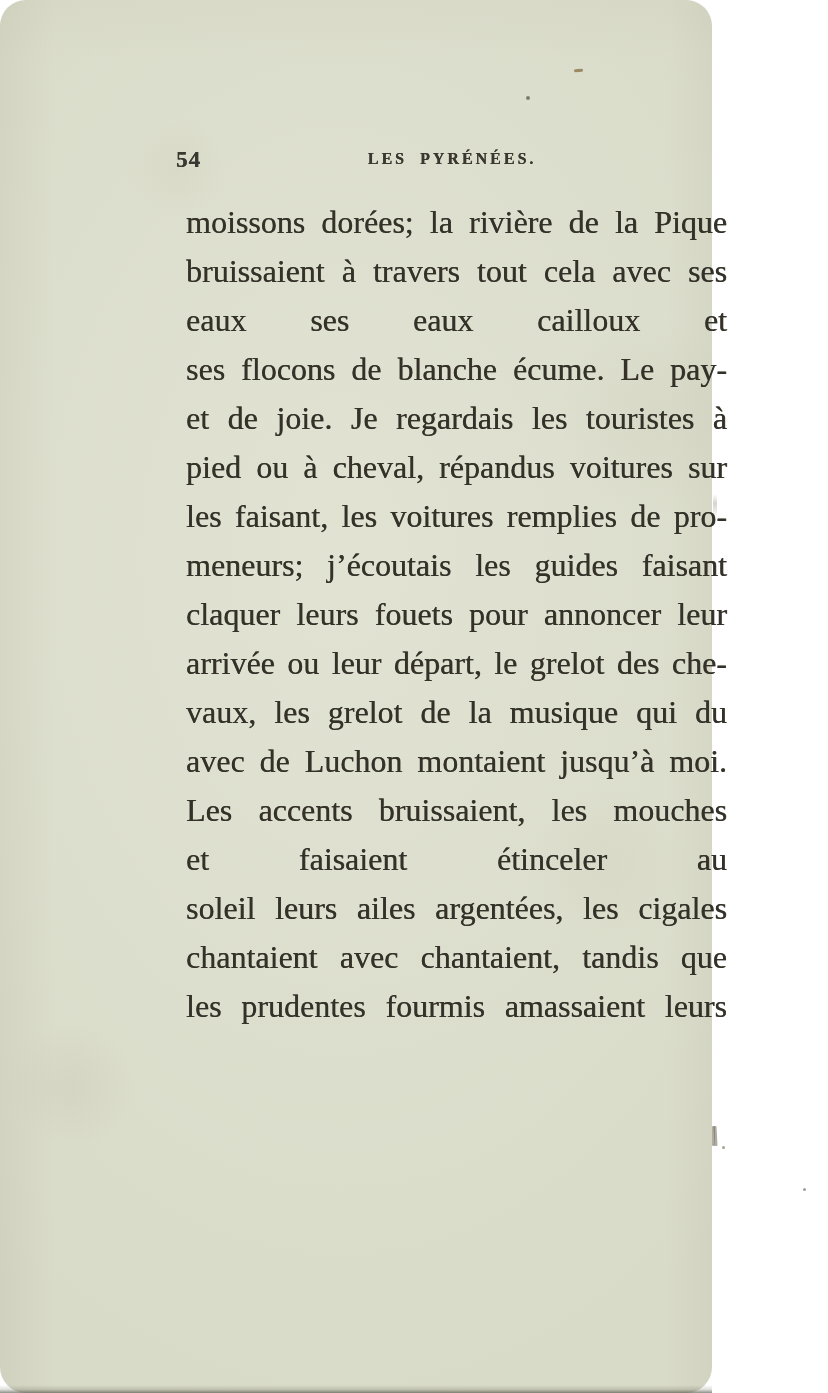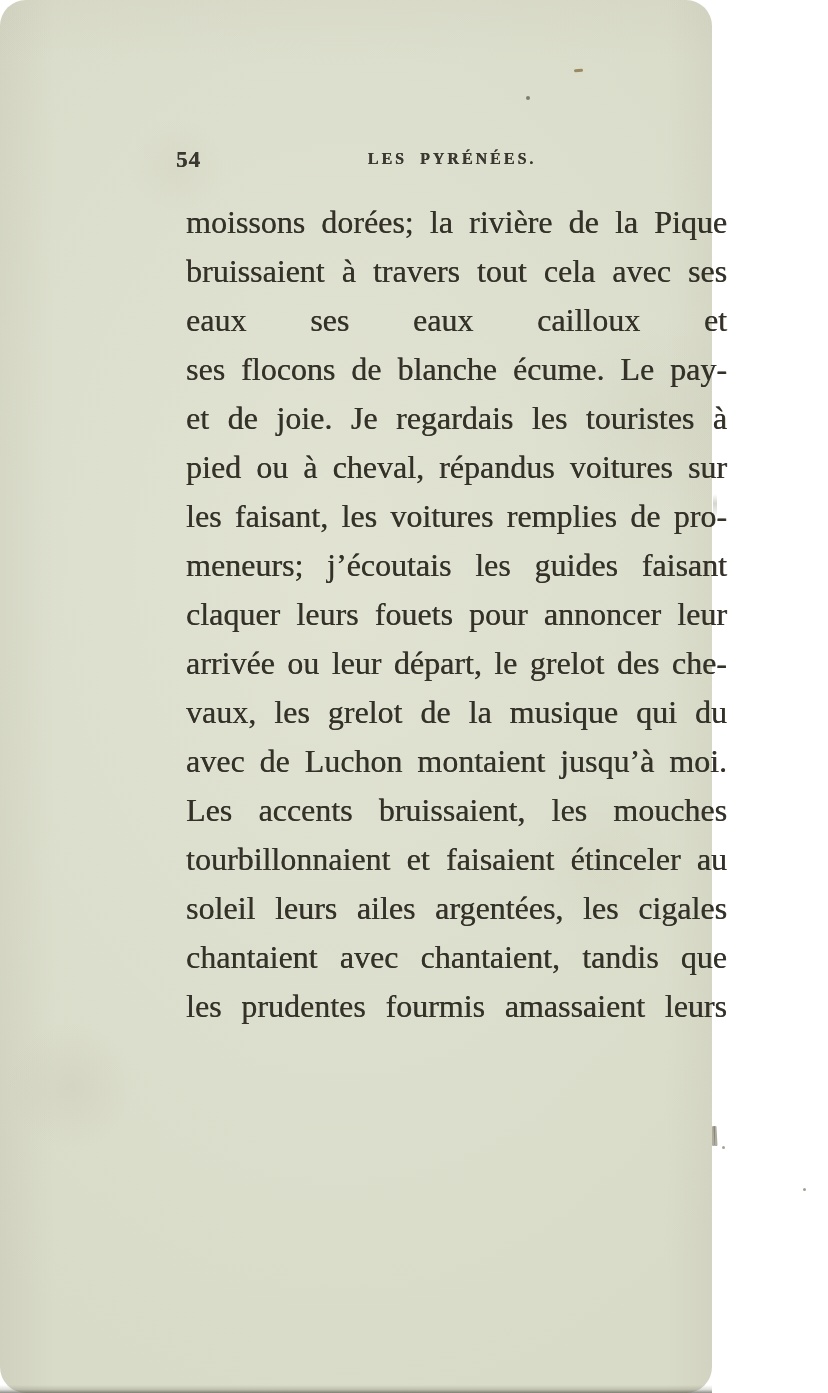--- a/index.html
+++ b/index.html
@@ -260,21 +260,20 @@
         <span class="word">moi.</span>
       </div>
       <div class="text-line">
         <span class="word">Les</span>
         <span class="word">accents</span>
         <span class="word">bruissaient,</span>
         <span class="word">les</span>
         <span class="word">mouches</span>
       </div>
       <div class="text-line">
-        <span class="word">tourbillonnaient</span>
         <span class="word">et</span>
         <span class="word">faisaient</span>
         <span class="word">étinceler</span>
         <span class="word">au</span>
       </div>
       <div class="text-line">
         <span class="word">soleil</span>
         <span class="word">leurs</span>
         <span class="word">ailes</span>
         <span class="word">argentées,</span>

